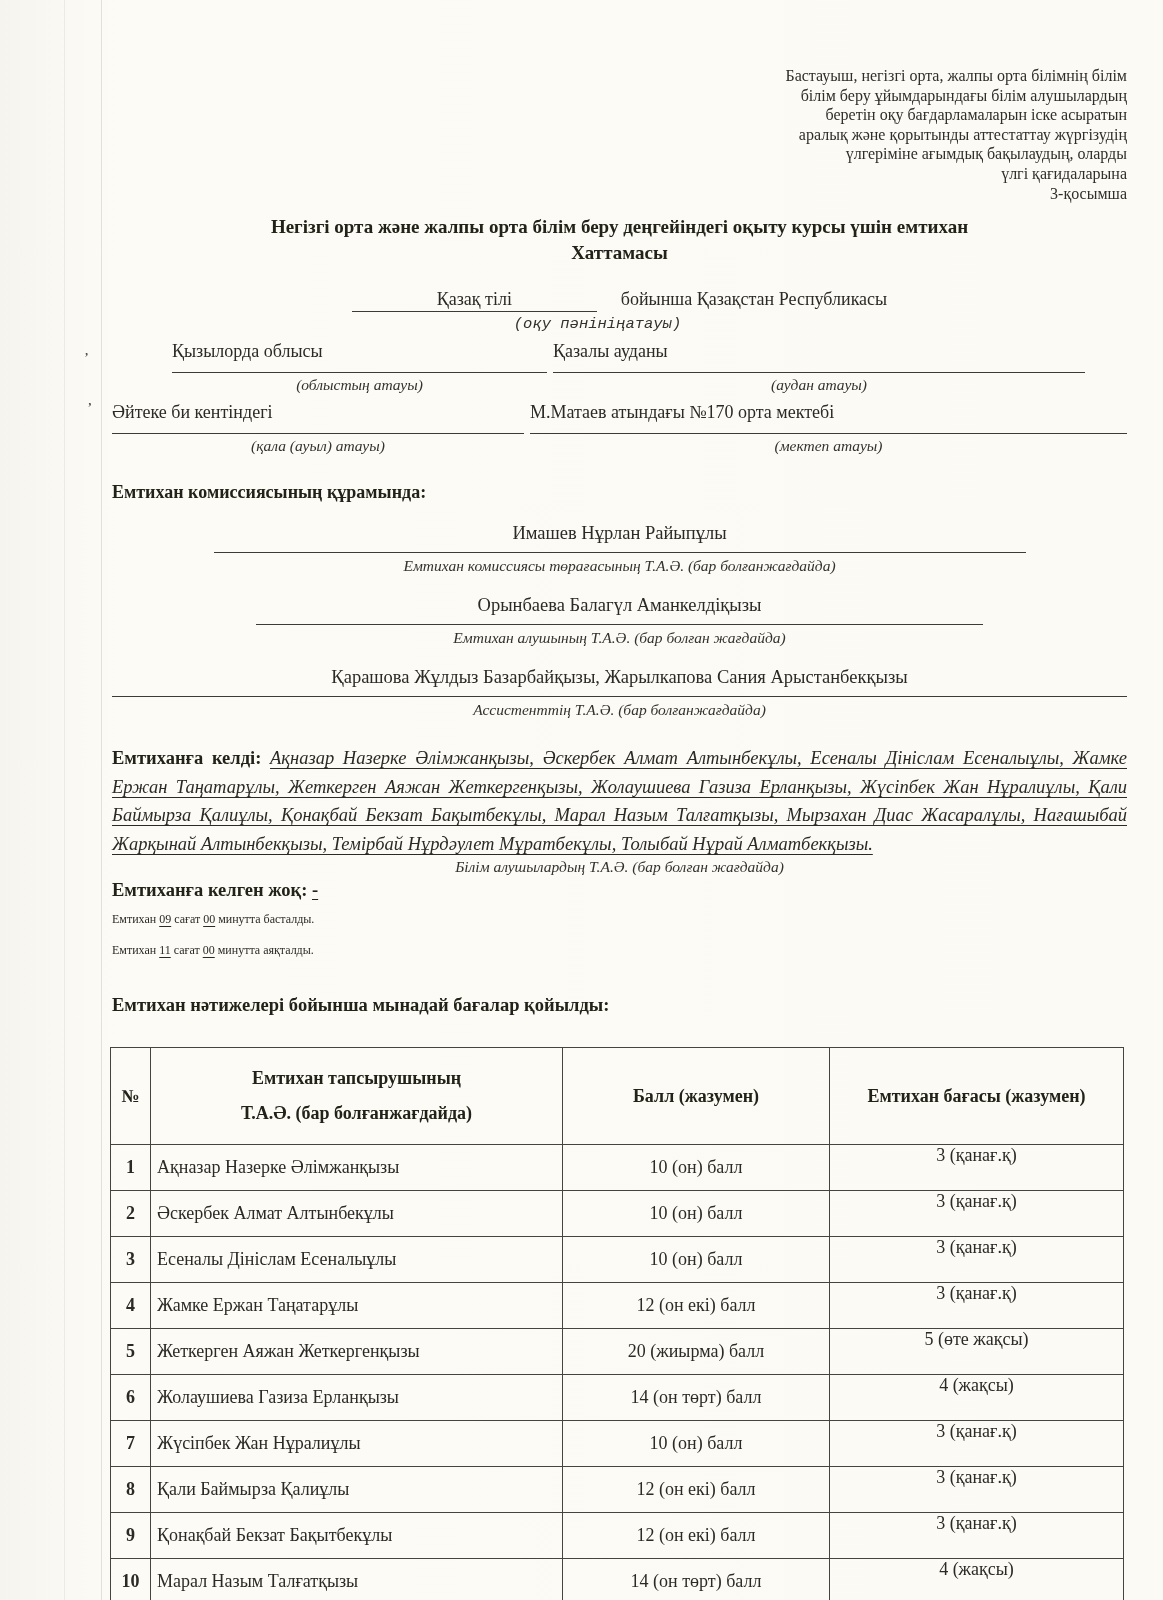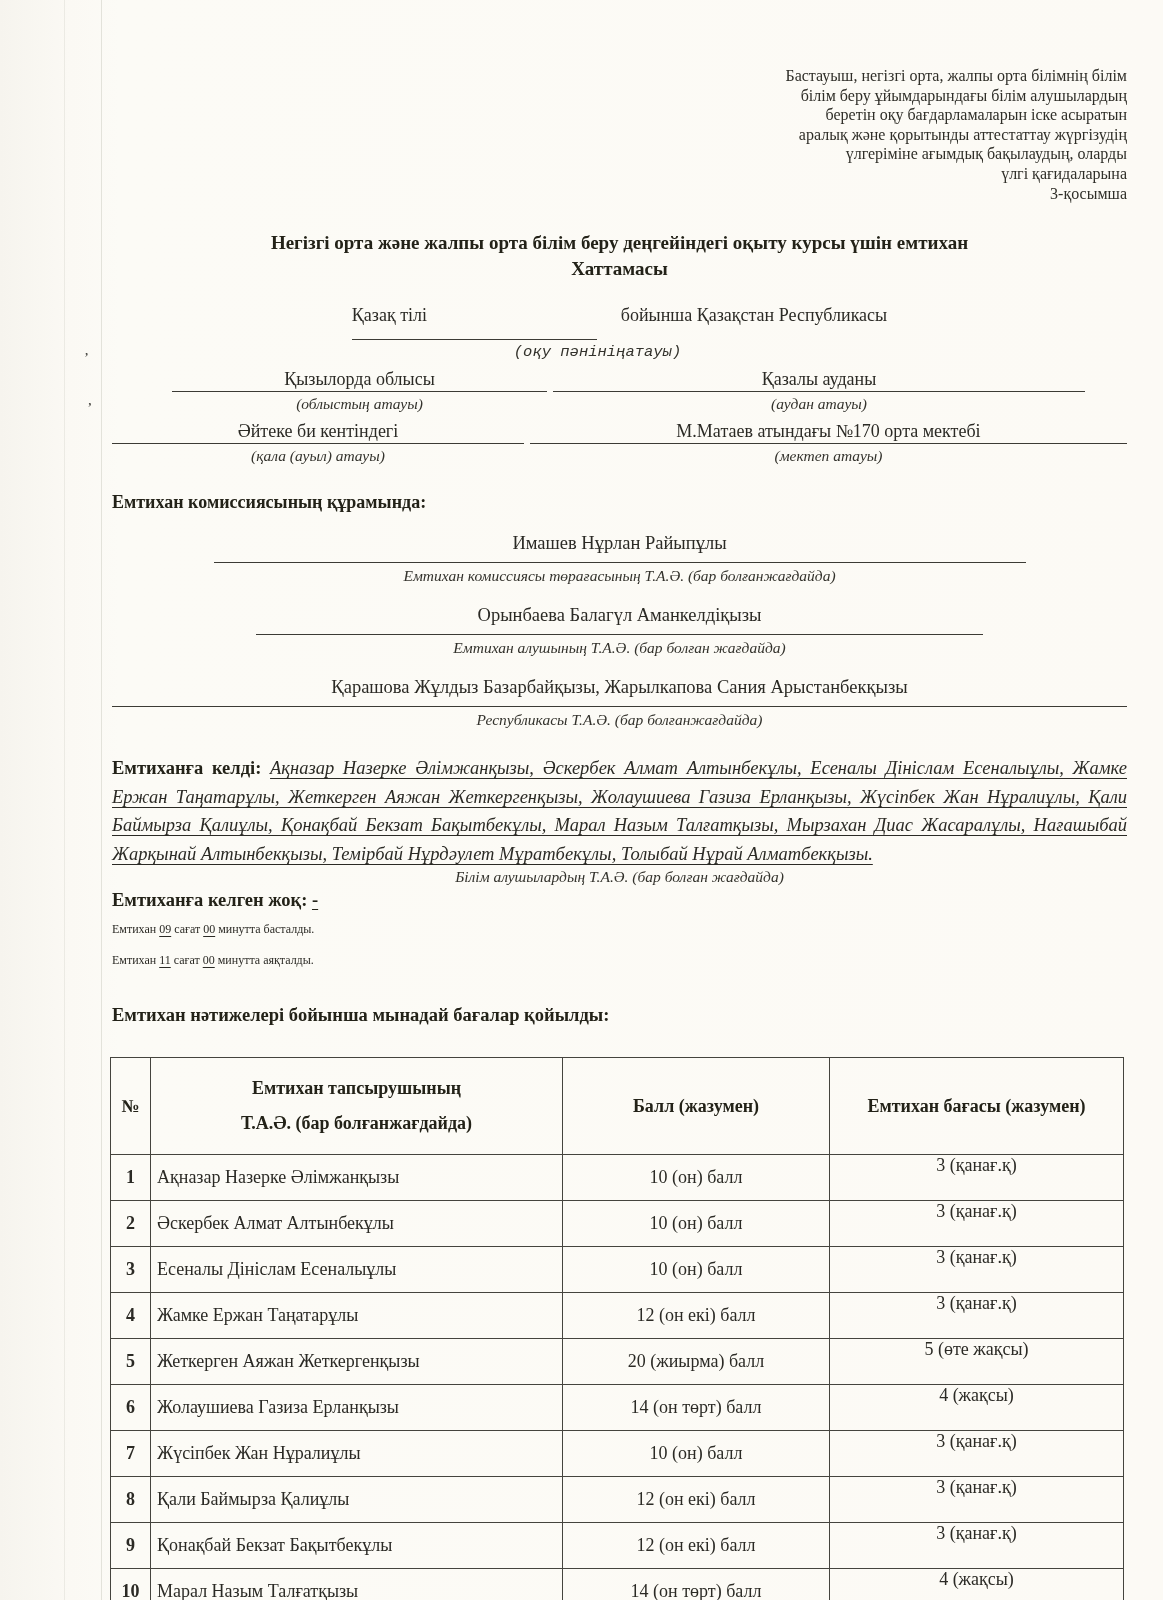--- a/index.html
+++ b/index.html
@@ -23,48 +23,48 @@
   .content { position: absolute; left: 112px; right: 36px; top: 0; }
 
   .corner-note {
     margin-top: 66px;
     text-align: right;
     font-size: 16px;
     line-height: 19.6px;
     color: #2f2e28;
   }
   .doc-title {
-    margin-top: 27px;
+    margin-top: 11px;
     text-align: center;
     font-weight: bold;
     font-size: 19px;
     line-height: 26px;
     color: #232218;
   }
 
   .subject-row {
     margin-top: 23px;
     display: flex; justify-content: center; align-items: baseline;
     font-size: 18px;
   }
   .subject-row .line-box {
-    display: inline-block; width: 245px; 
-    border-bottom: 1.5px solid #3c3b35; padding-bottom: 13px;
+    display: inline-block; width: 245px; text-align: center;
+    border-bottom: 1.5px solid #3c3b35; padding-bottom: 1px;
   }
   .subject-row .after-text { margin-left: 24px; text-align: center; }
   .caption {
     font-style: italic; font-size: 15.5px; color: #33322c;
     text-align: center; margin-top: 3px; line-height: 18px;
   }
   .subject-caption { transform: translateX(-22px); font-family: Liberation Mono, monospace; }
 
   .fields-row { display: flex; margin-top: 8px; font-size: 18px; }
   .fcell { }
   .fcell .line {
-    border-bottom: 1.5px solid #3c3b35; text-align: center; padding-bottom: 1px;
+    border-bottom: 1.5px solid #3c3b35; padding-bottom: 10px;
     white-space: nowrap;
   }
   .row1 .fcell.left  { margin-left: 60px; width: 375px; }
   .row1 .fcell.right { margin-left: 6px;  width: 532px; }
   .row2 .fcell.left  { margin-left: 0;    width: 412px; }
   .row2 .fcell.right { margin-left: 6px;  width: 597px; }
 
   .section-heading { font-weight: bold; font-size: 18px; margin-top: 27px; color: #232218; }
 
   .member { margin: 20px auto 0 auto; }
@@ -185,21 +185,21 @@
     <div class="member m1">
       <div class="line">Имашев Нұрлан Райыпұлы</div>
       <div class="caption">Емтихан комиссиясы төрағасының Т.А.Ә. (бар болғанжағдайда)</div>
     </div>
     <div class="member m2">
       <div class="line">Орынбаева Балагүл Аманкелдіқызы</div>
       <div class="caption">Емтихан  алушының Т.А.Ә. (бар болған жағдайда)</div>
     </div>
     <div class="member m3">
       <div class="line">Қарашова Жұлдыз Базарбайқызы, Жарылкапова Сания Арыстанбекқызы</div>
-      <div class="caption">Республикасы Т.А.Ә. (бар болғанжағдайда)</div>
+      <div class="caption">Ассистенттің Т.А.Ә. (бар болғанжағдайда)</div>
     </div>
 
     <p class="attendees"><span class="label">Емтиханға келді:</span> <span class="names">Ақназар Назерке Әлімжанқызы, Әскербек Алмат Алтынбекұлы, Есеналы Дініслам Есеналыұлы, Жамке Ержан Таңатарұлы, Жеткерген Аяжан Жеткергенқызы, Жолаушиева Газиза Ерланқызы, Жүсіпбек Жан Нұралиұлы, Қали Баймырза Қалиұлы, Қонақбай Бекзат Бақытбекұлы, Марал Назым Талғатқызы, Мырзахан Диас Жасаралұлы, Нағашыбай Жарқынай Алтынбекқызы, Темірбай Нұрдәулет Мұратбекұлы, Толыбай Нұрай Алматбекқызы.</span></p>
 
     <div class="caption students-caption">Білім алушылардың Т.А.Ә. (бар болған жағдайда)</div>
 
     <div class="absent-line">
       <span class="label">Емтиханға  келген жоқ:</span>
       <span class="u label">-</span>
     </div>

